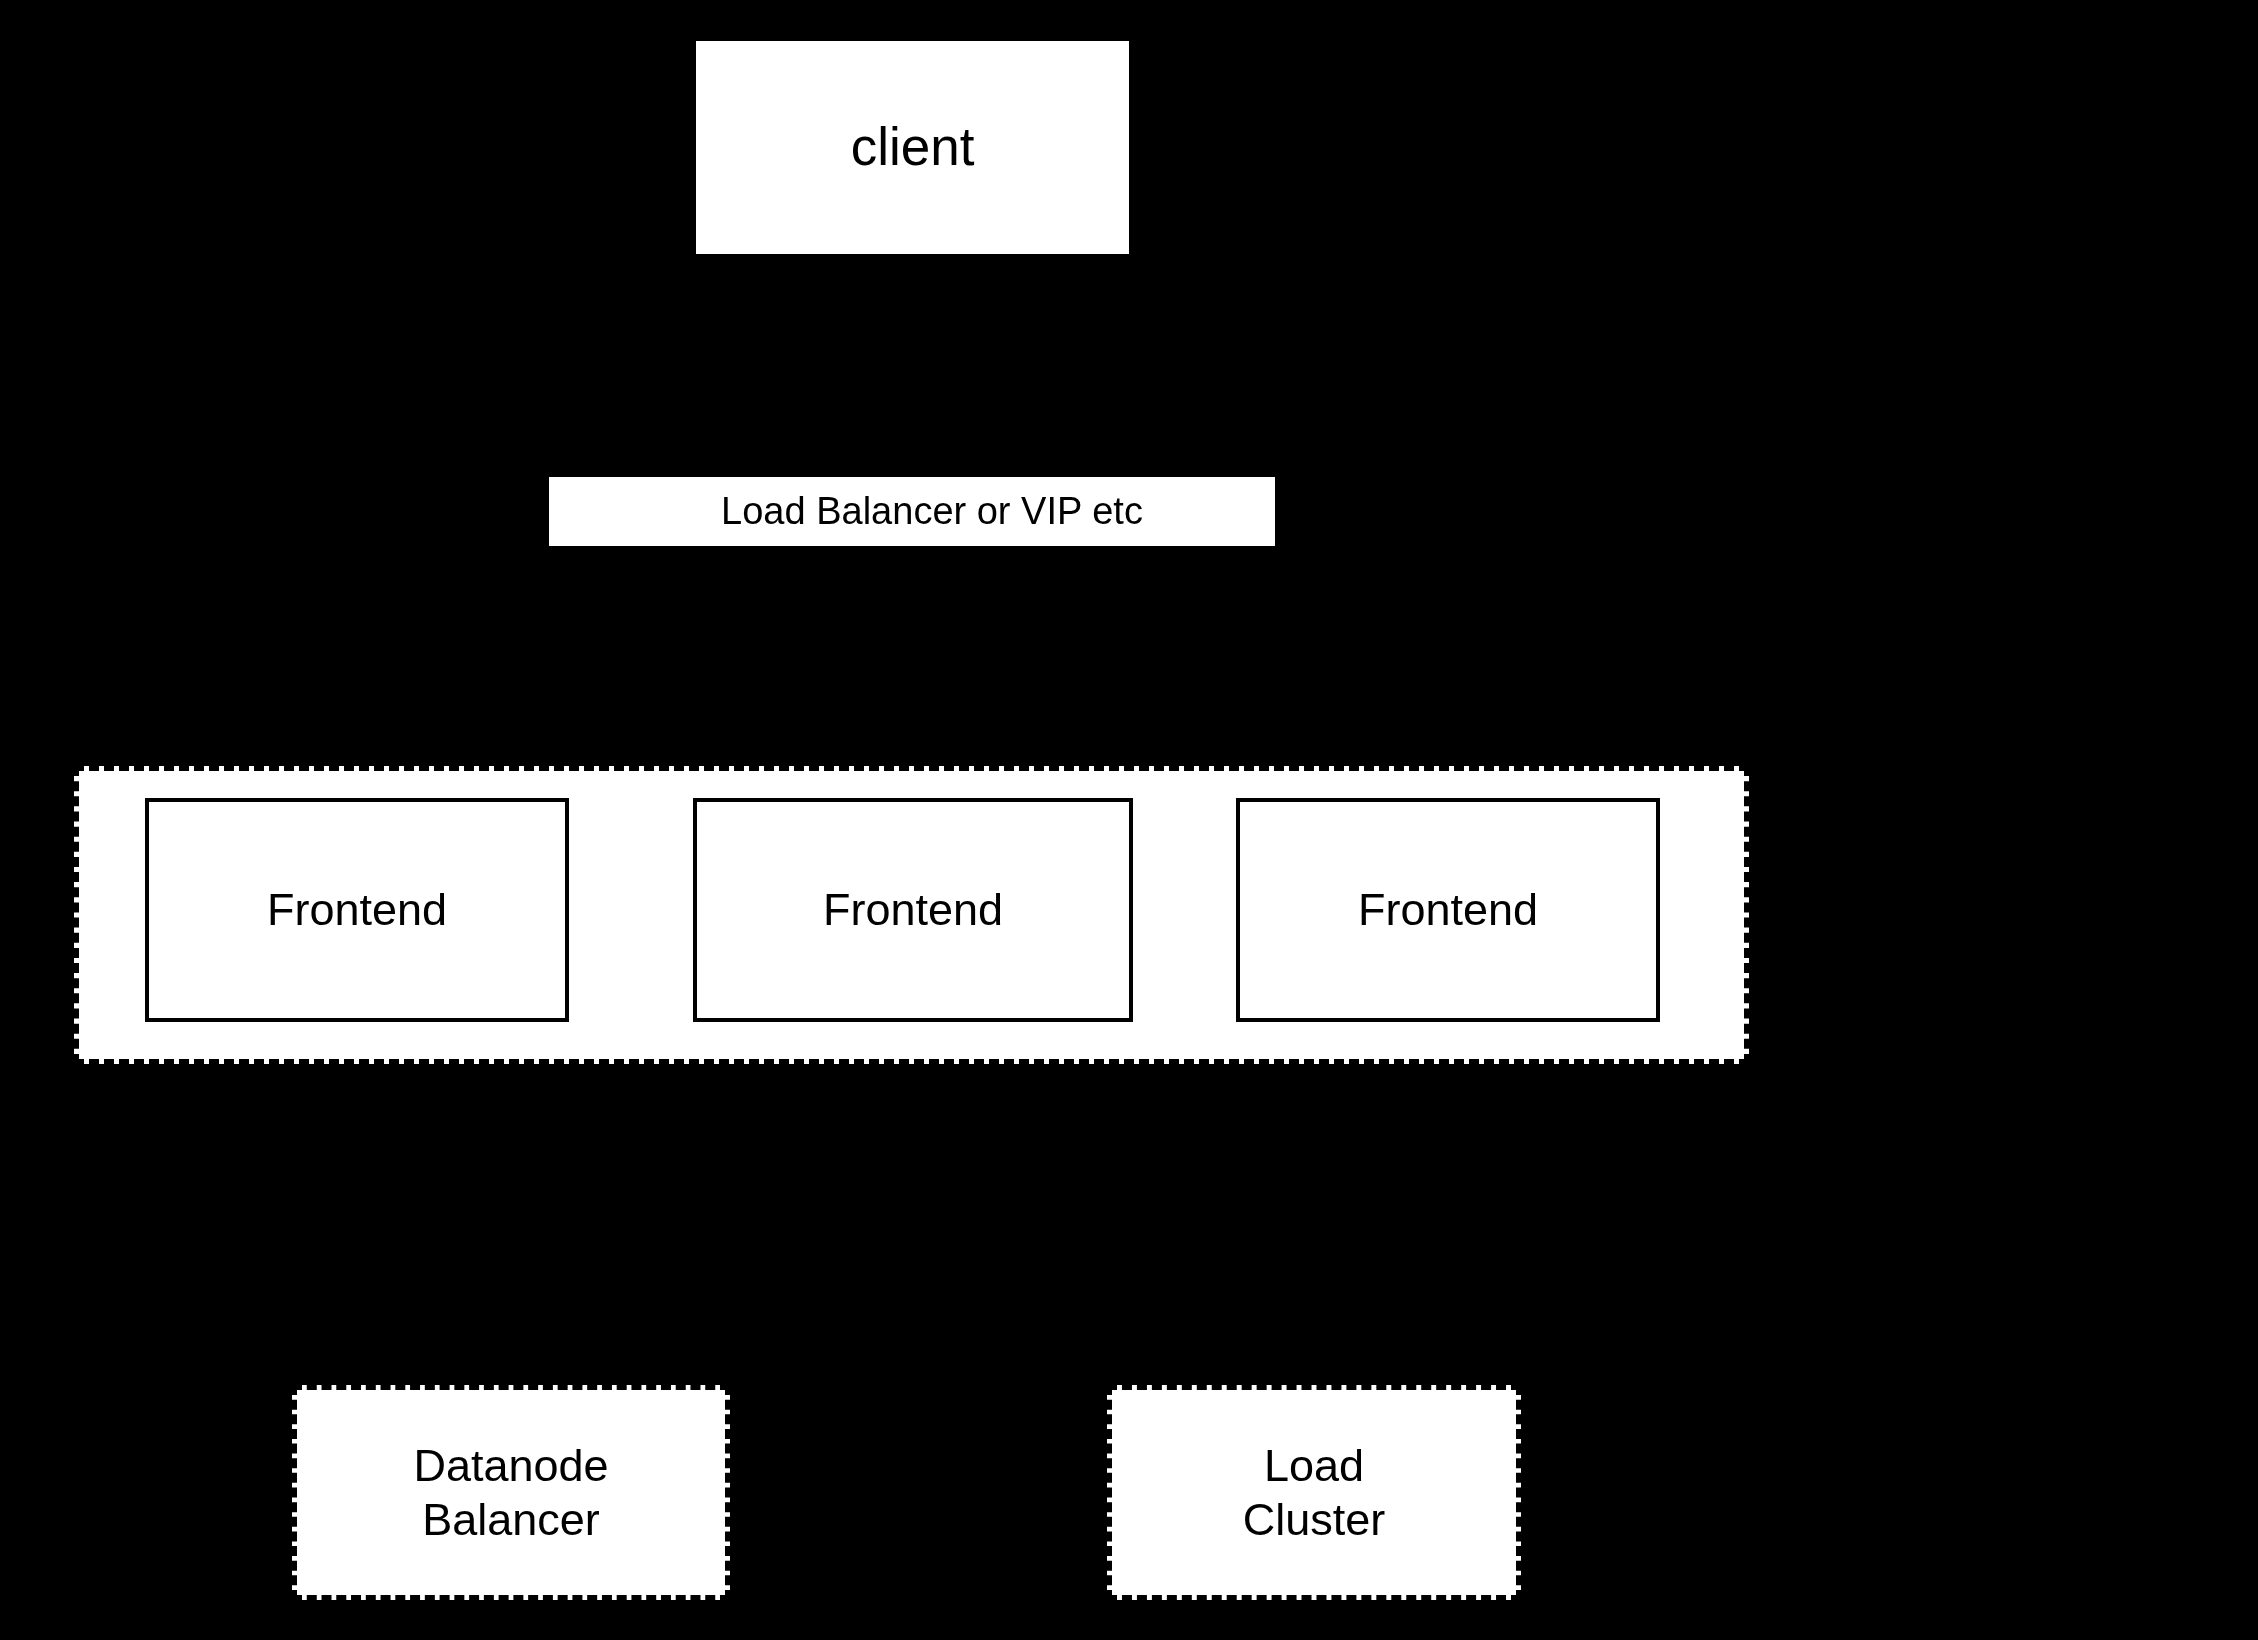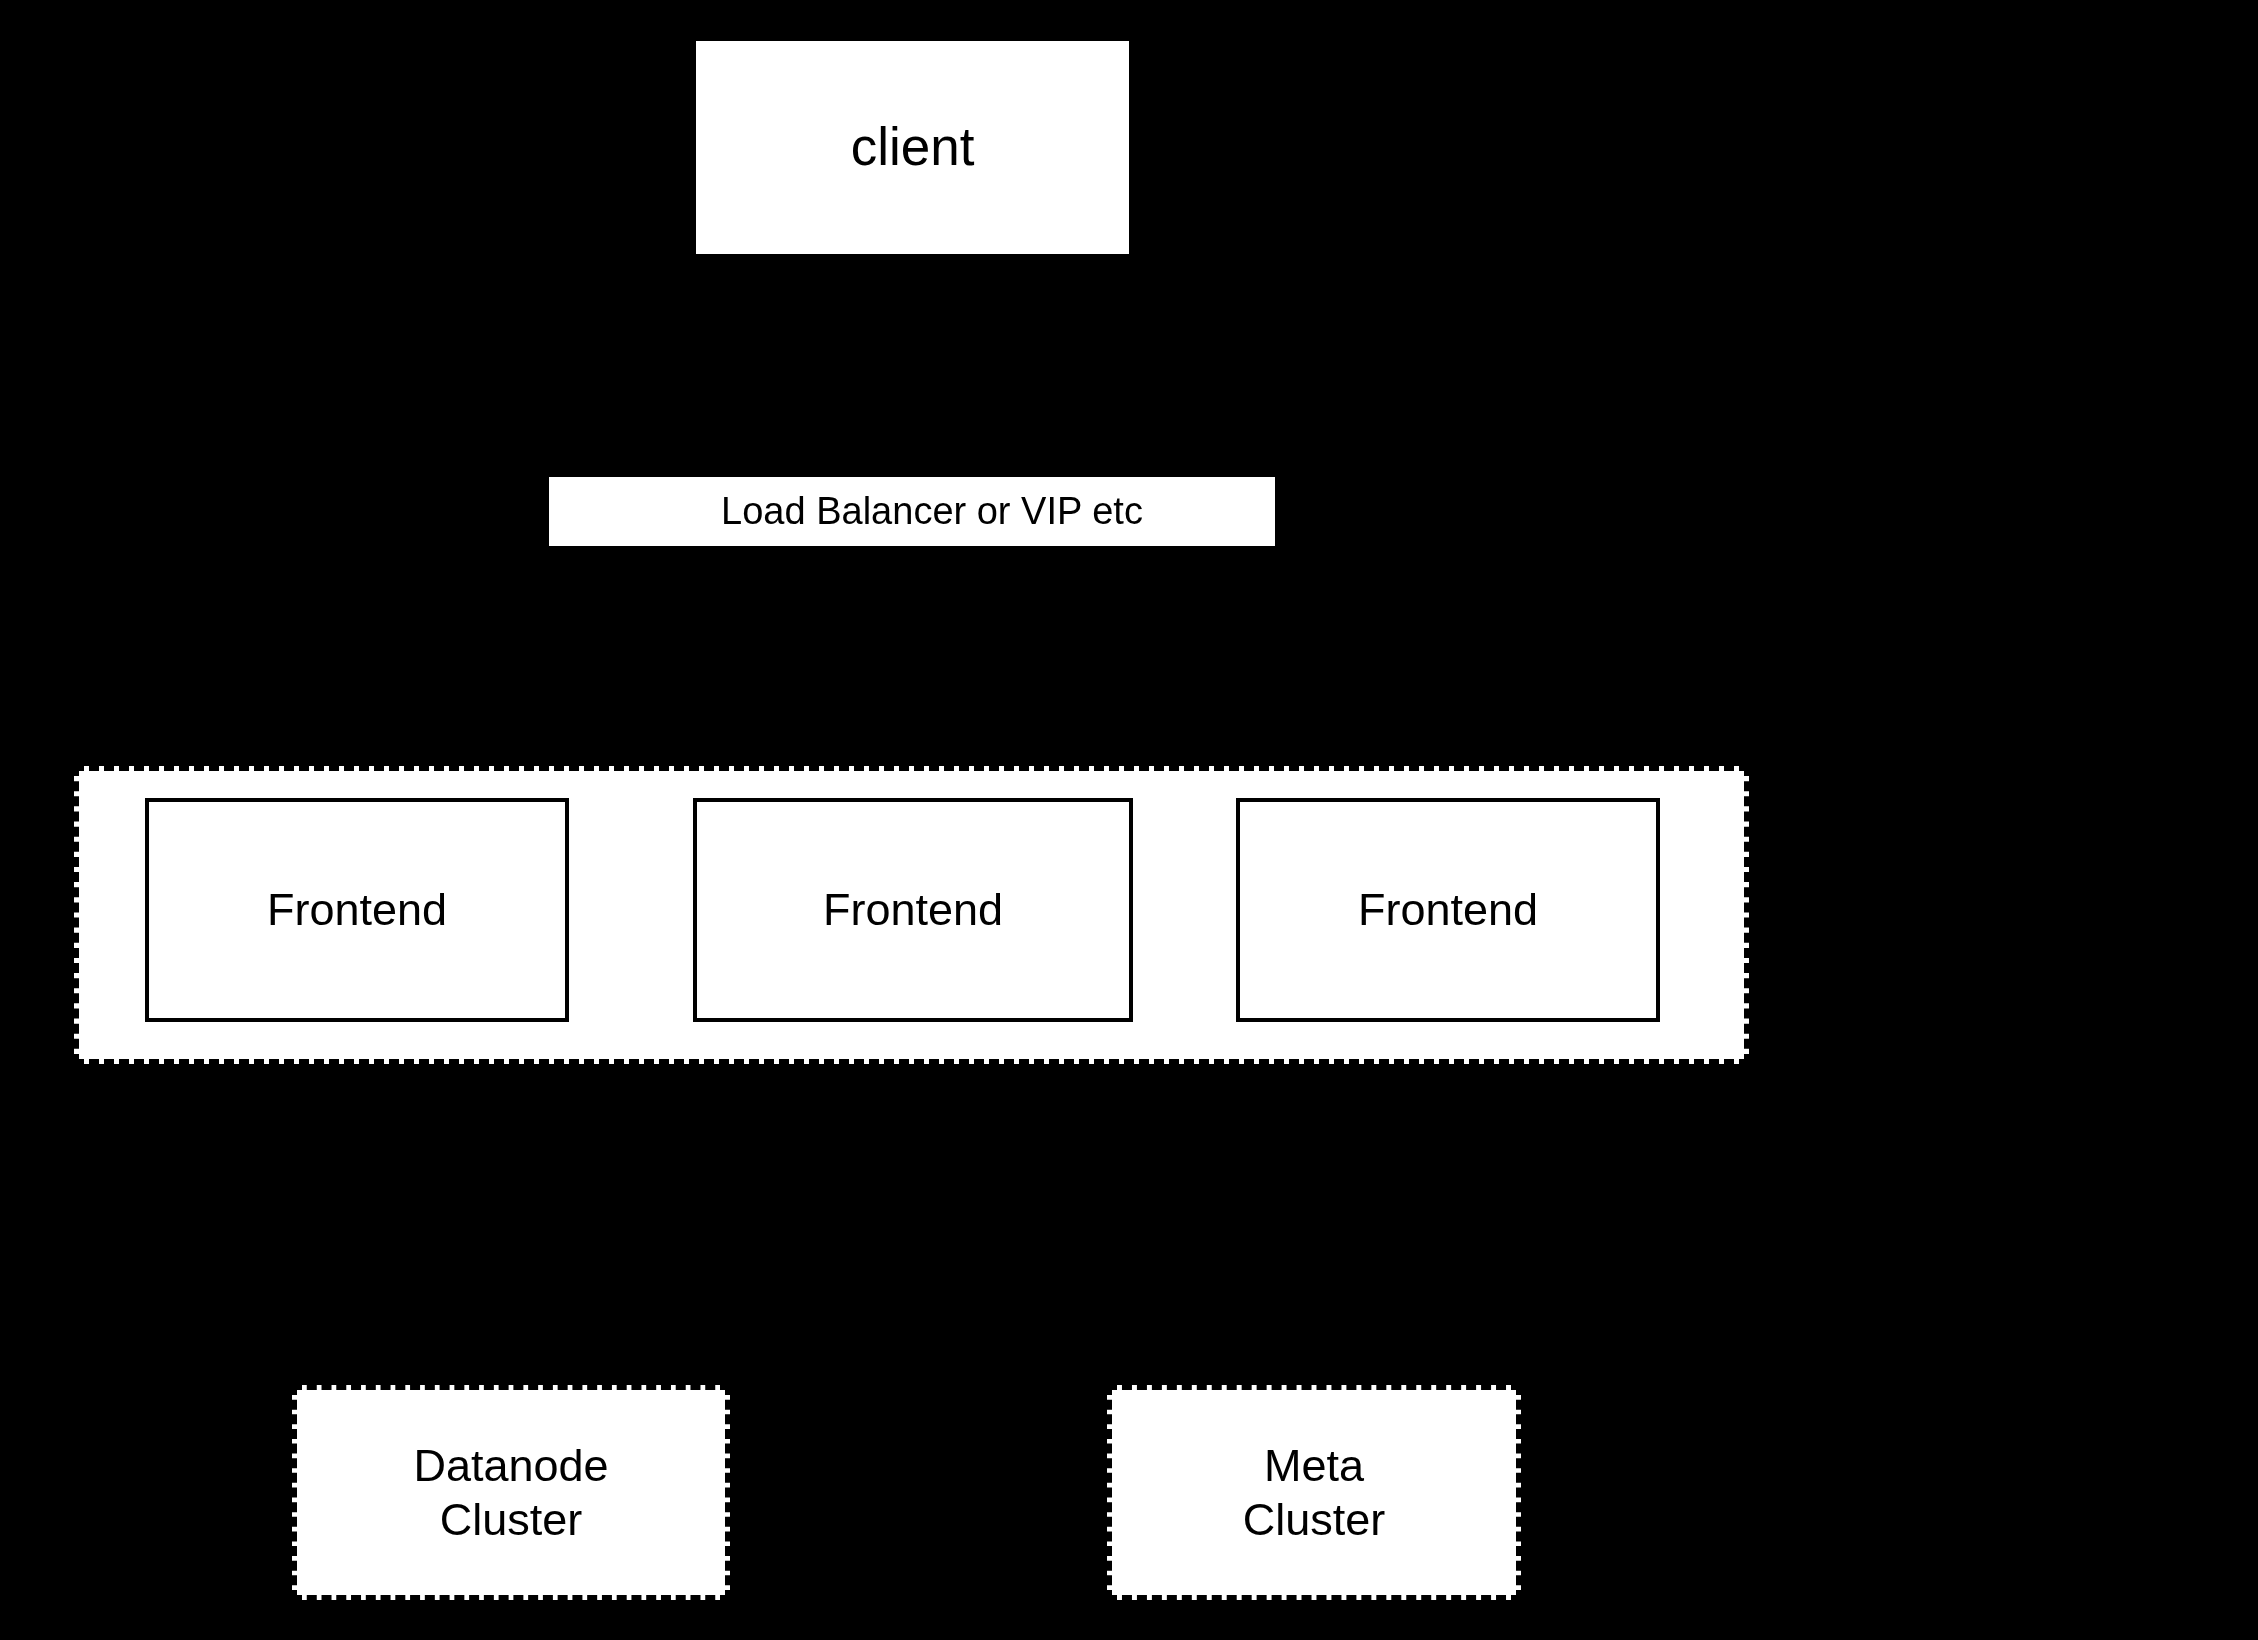--- a/index.html
+++ b/index.html
@@ -79,22 +79,22 @@
   <div id="node-frontend-1" class="node solid">
     <span>Frontend</span>
   </div>
 
   <div id="node-frontend-2" class="node solid">
     <span>Frontend</span>
   </div>
 
   <div id="node-datanode" class="node dashed">
     <span>Datanode
-Cluster</span>
+Balancer</span>
   </div>
 
   <div id="node-meta" class="node dashed">
-    <span>Meta
+    <span>Load
 Cluster</span>
   </div>
 
 </div>
 
 
 </body></html>

